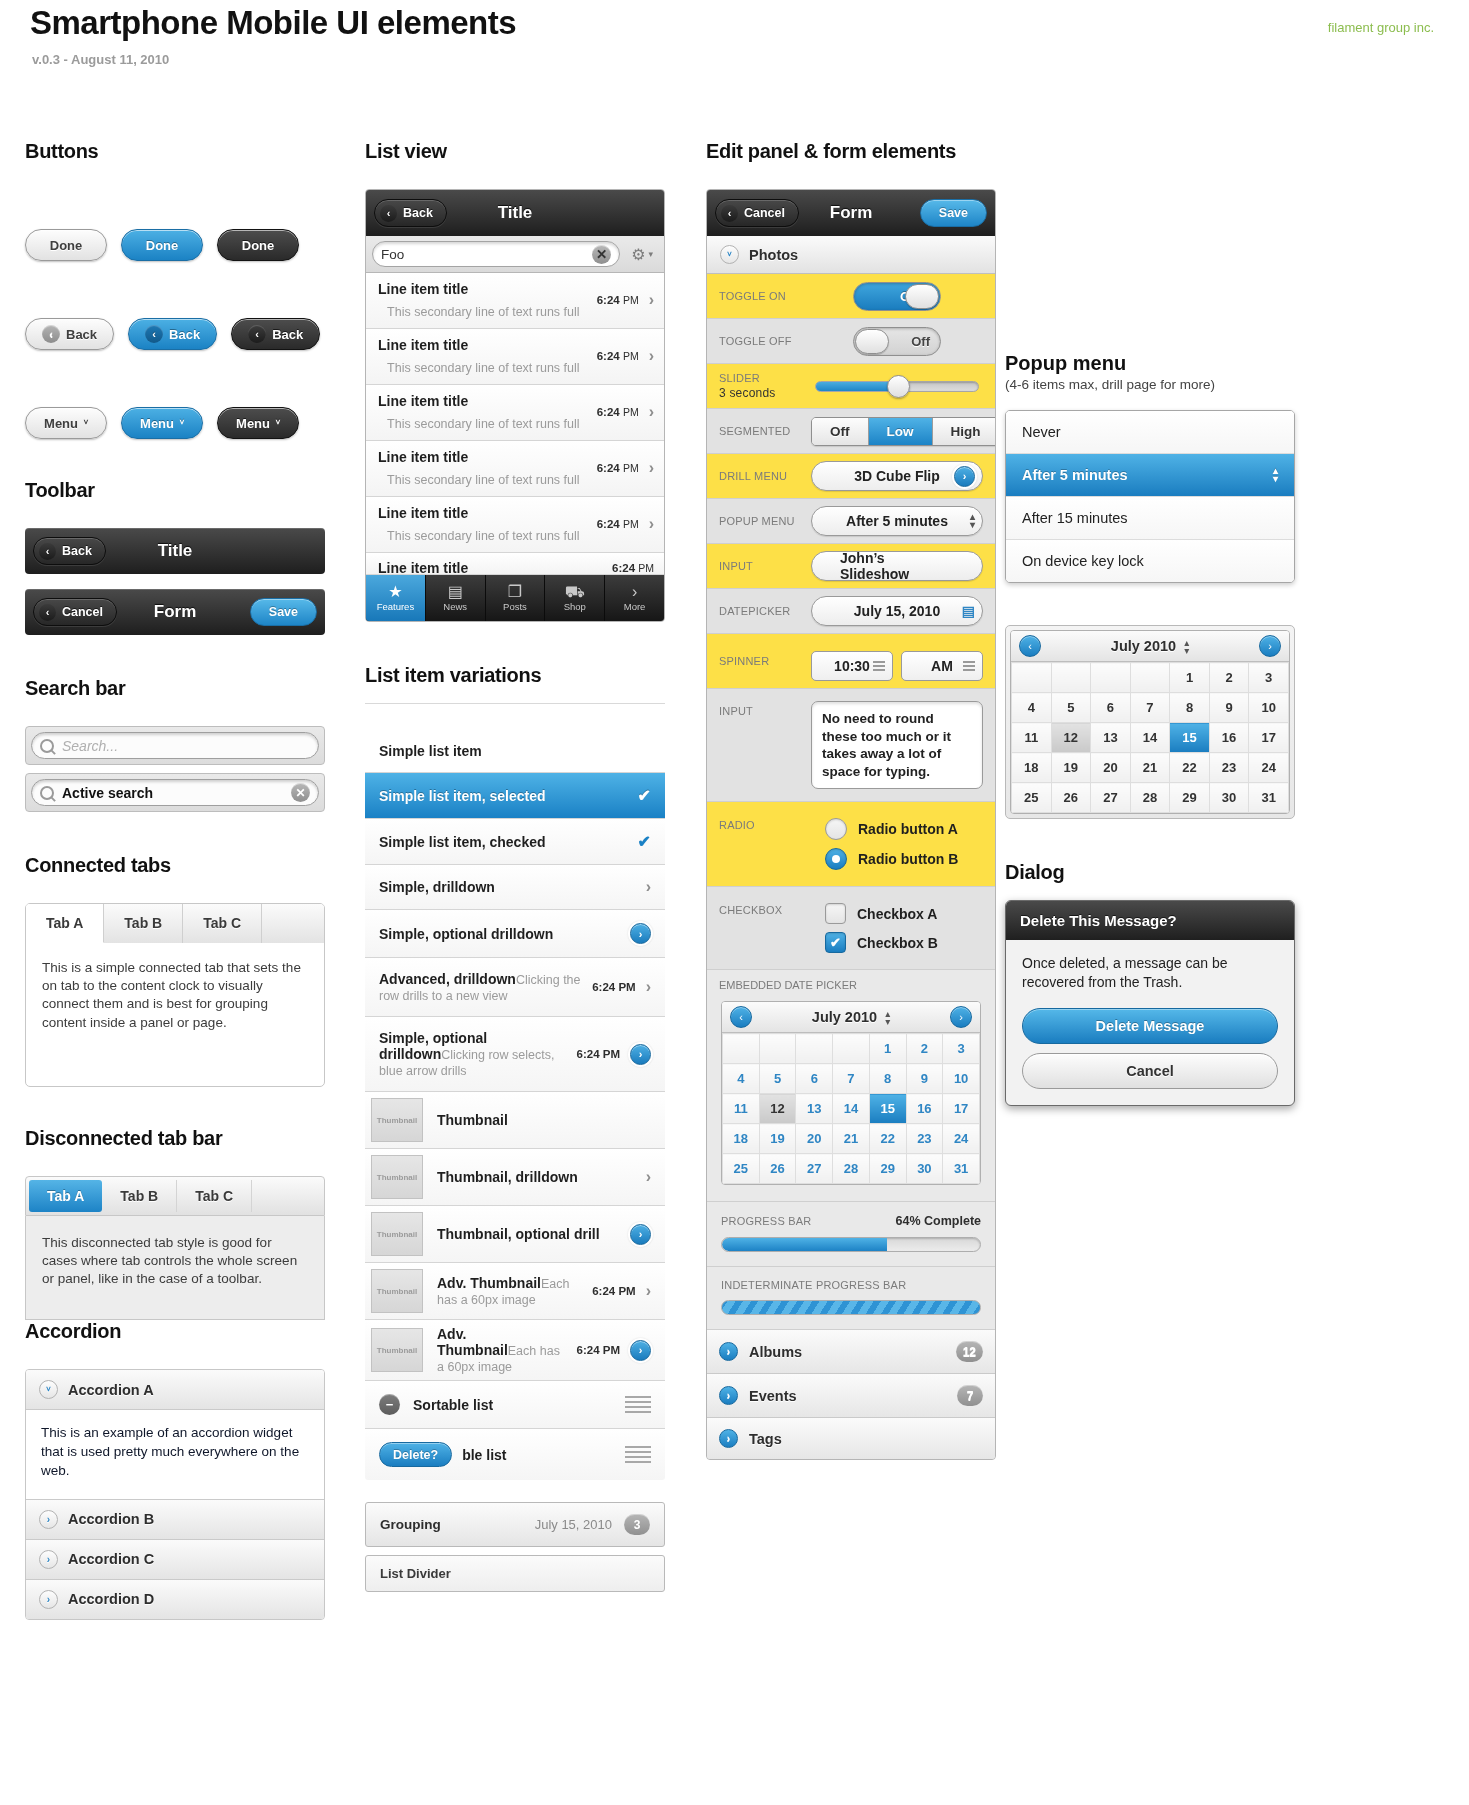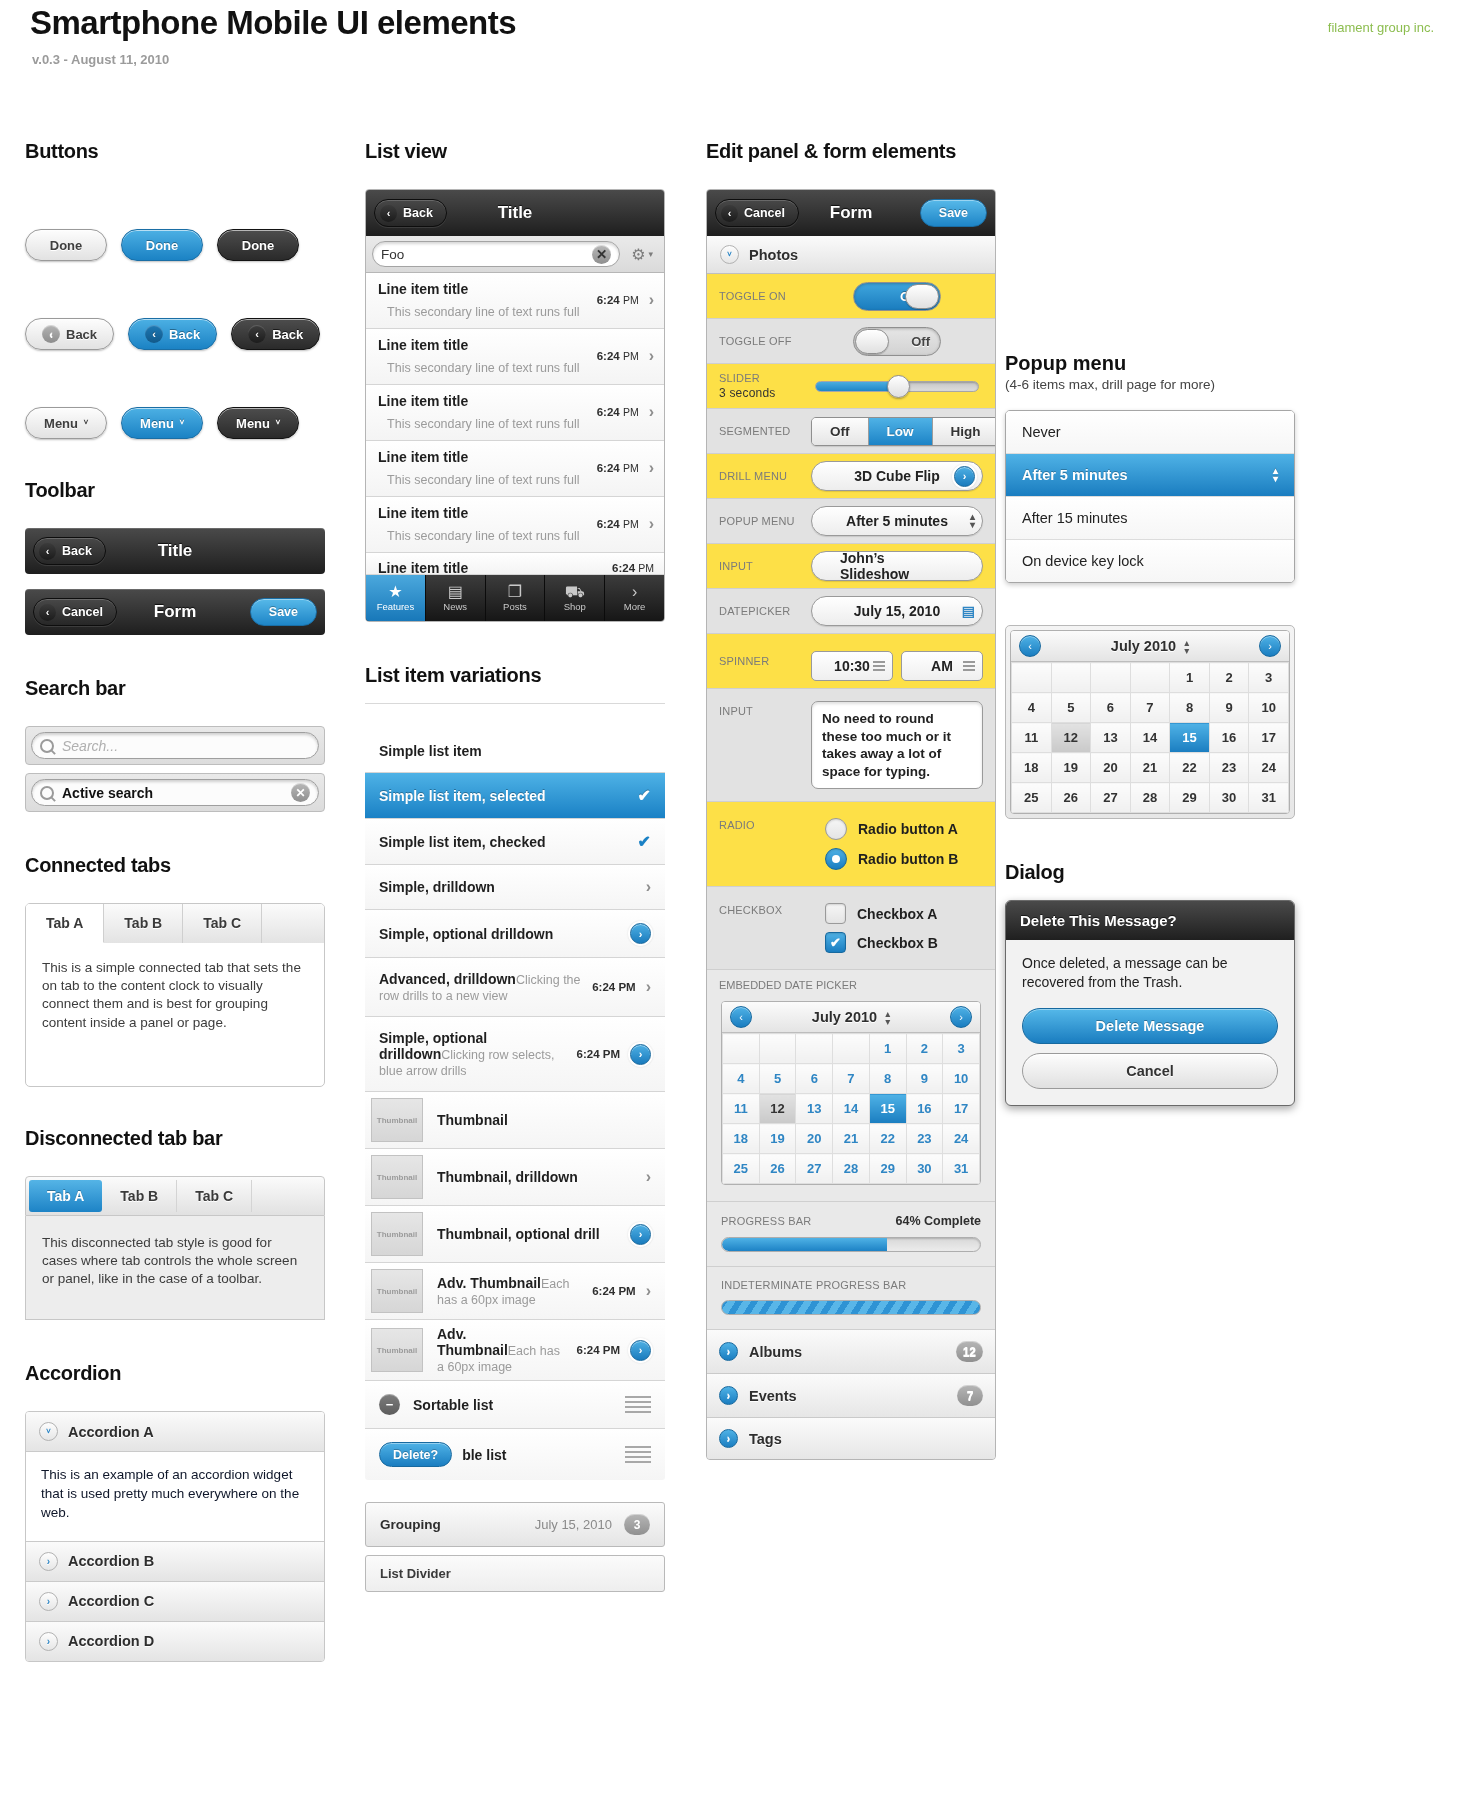--- a/index.html
+++ b/index.html
@@ -365,21 +365,21 @@
     <div>
       <div class="dtabs-hd">
         <div class="dtab on">Tab A</div>
         <div class="dtab">Tab B</div>
         <div class="dtab">Tab C</div>
         <div class="dtab filler"></div>
       </div>
       <div class="dtabs-body">This disconnected tab style is good for cases where tab controls the whole screen or panel, like in the case of a toolbar.</div>
     </div>
 
-    <h2 class="sec" style="margin-top:42px">Accordion</h2>
+    <h2 class="sec" style="">Accordion</h2>
     <div class="acc">
       <div class="acc-hd">
         <span class="disc">ⱽ</span>
         <span>Accordion A</span>
       </div>
       <div class="acc-body">This is an example of an accordion widget that is used pretty much everywhere on the web.</div>
       <div class="acc-hd">
         <span class="disc">›</span>
         <span>Accordion B</span>
       </div>

